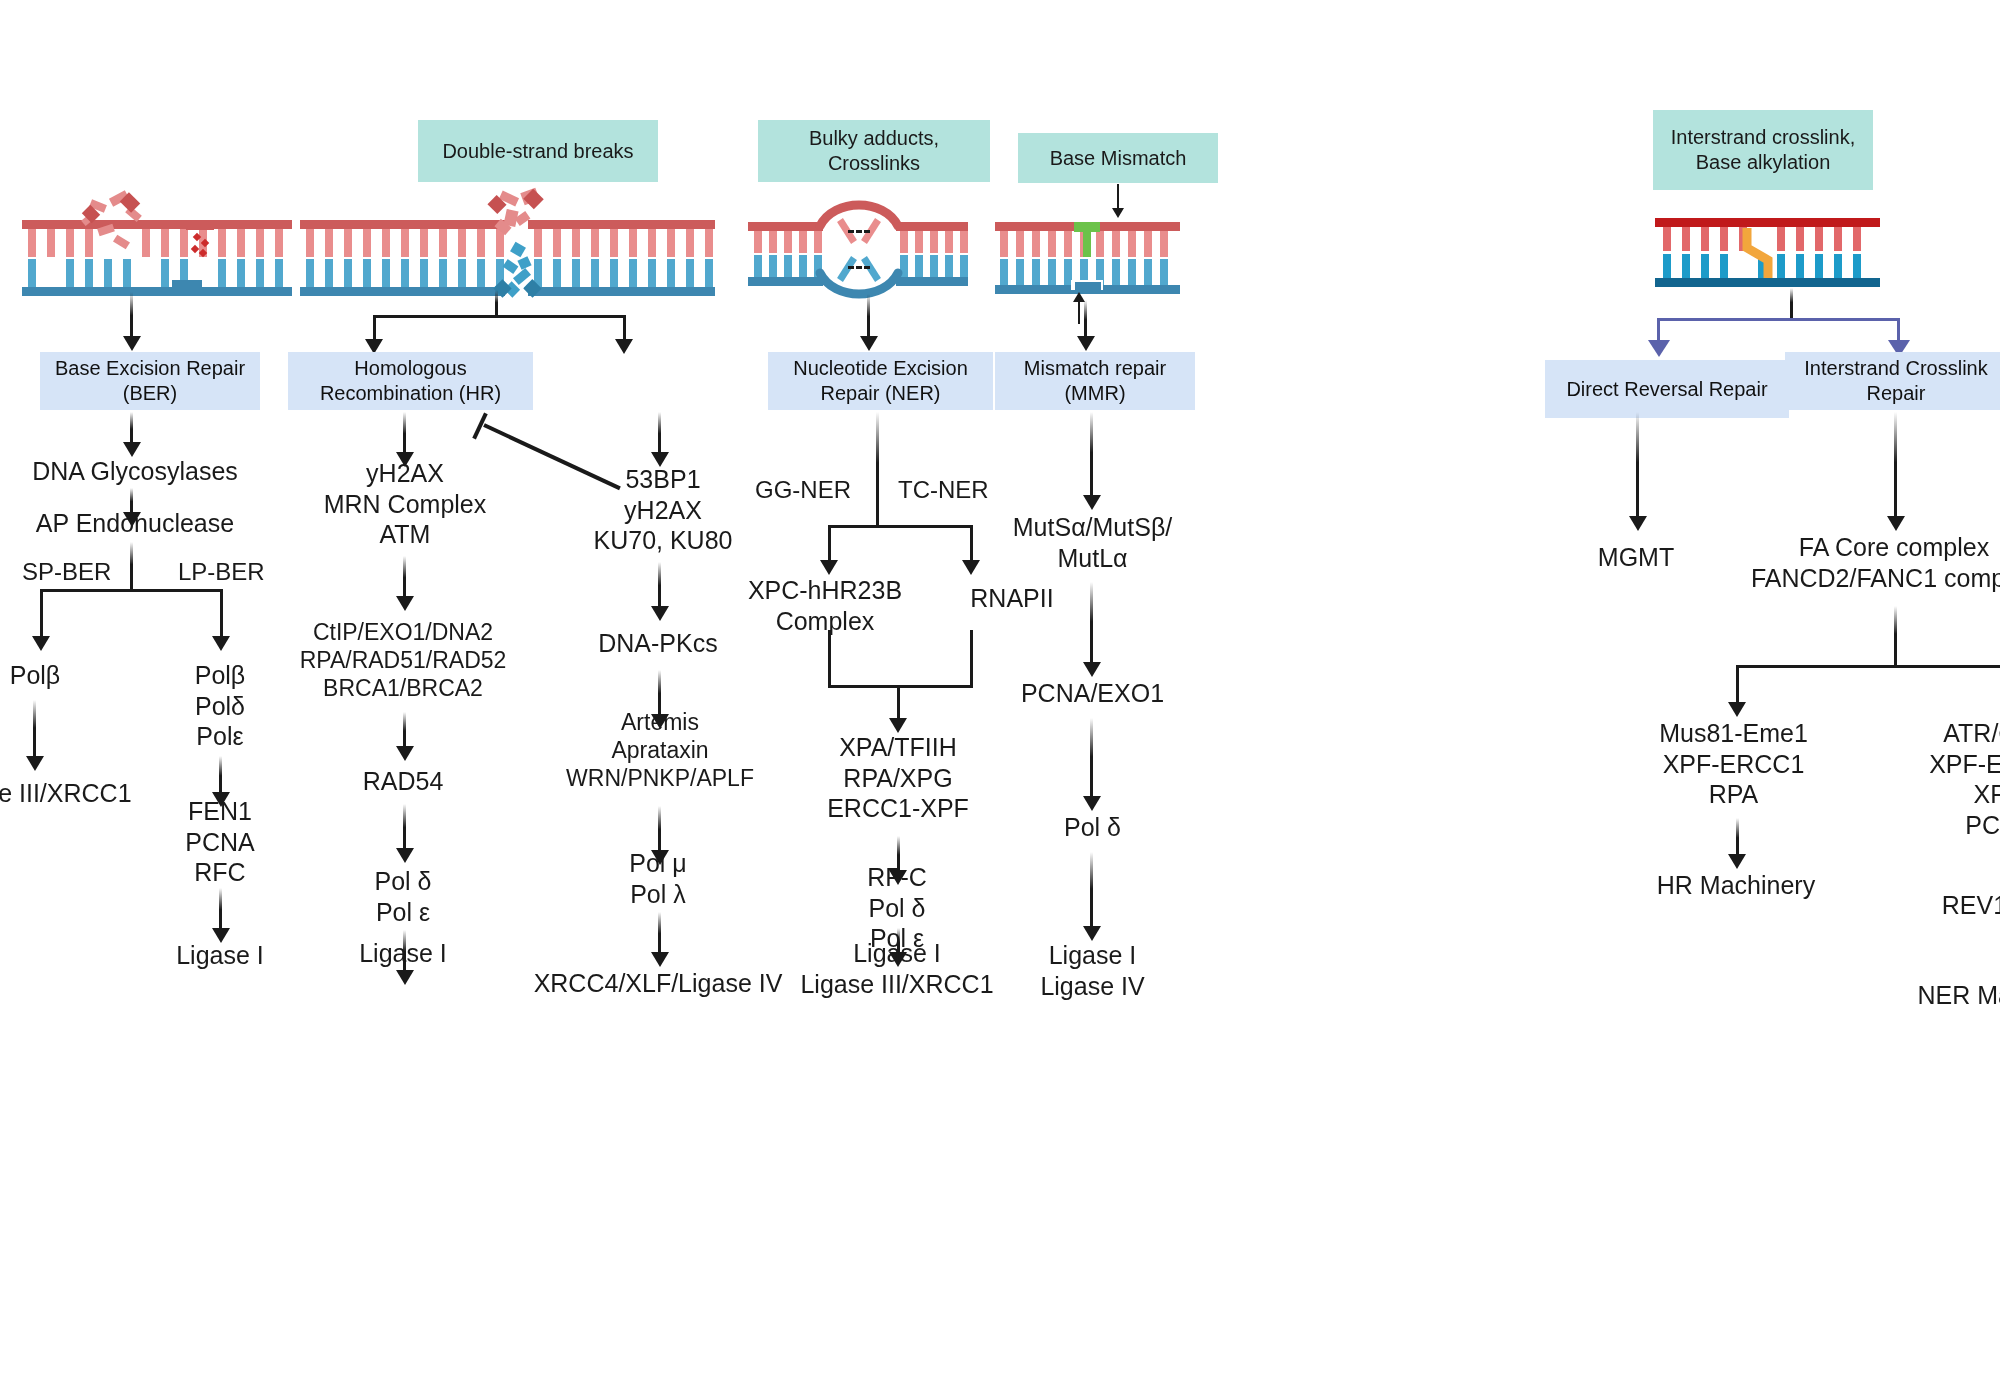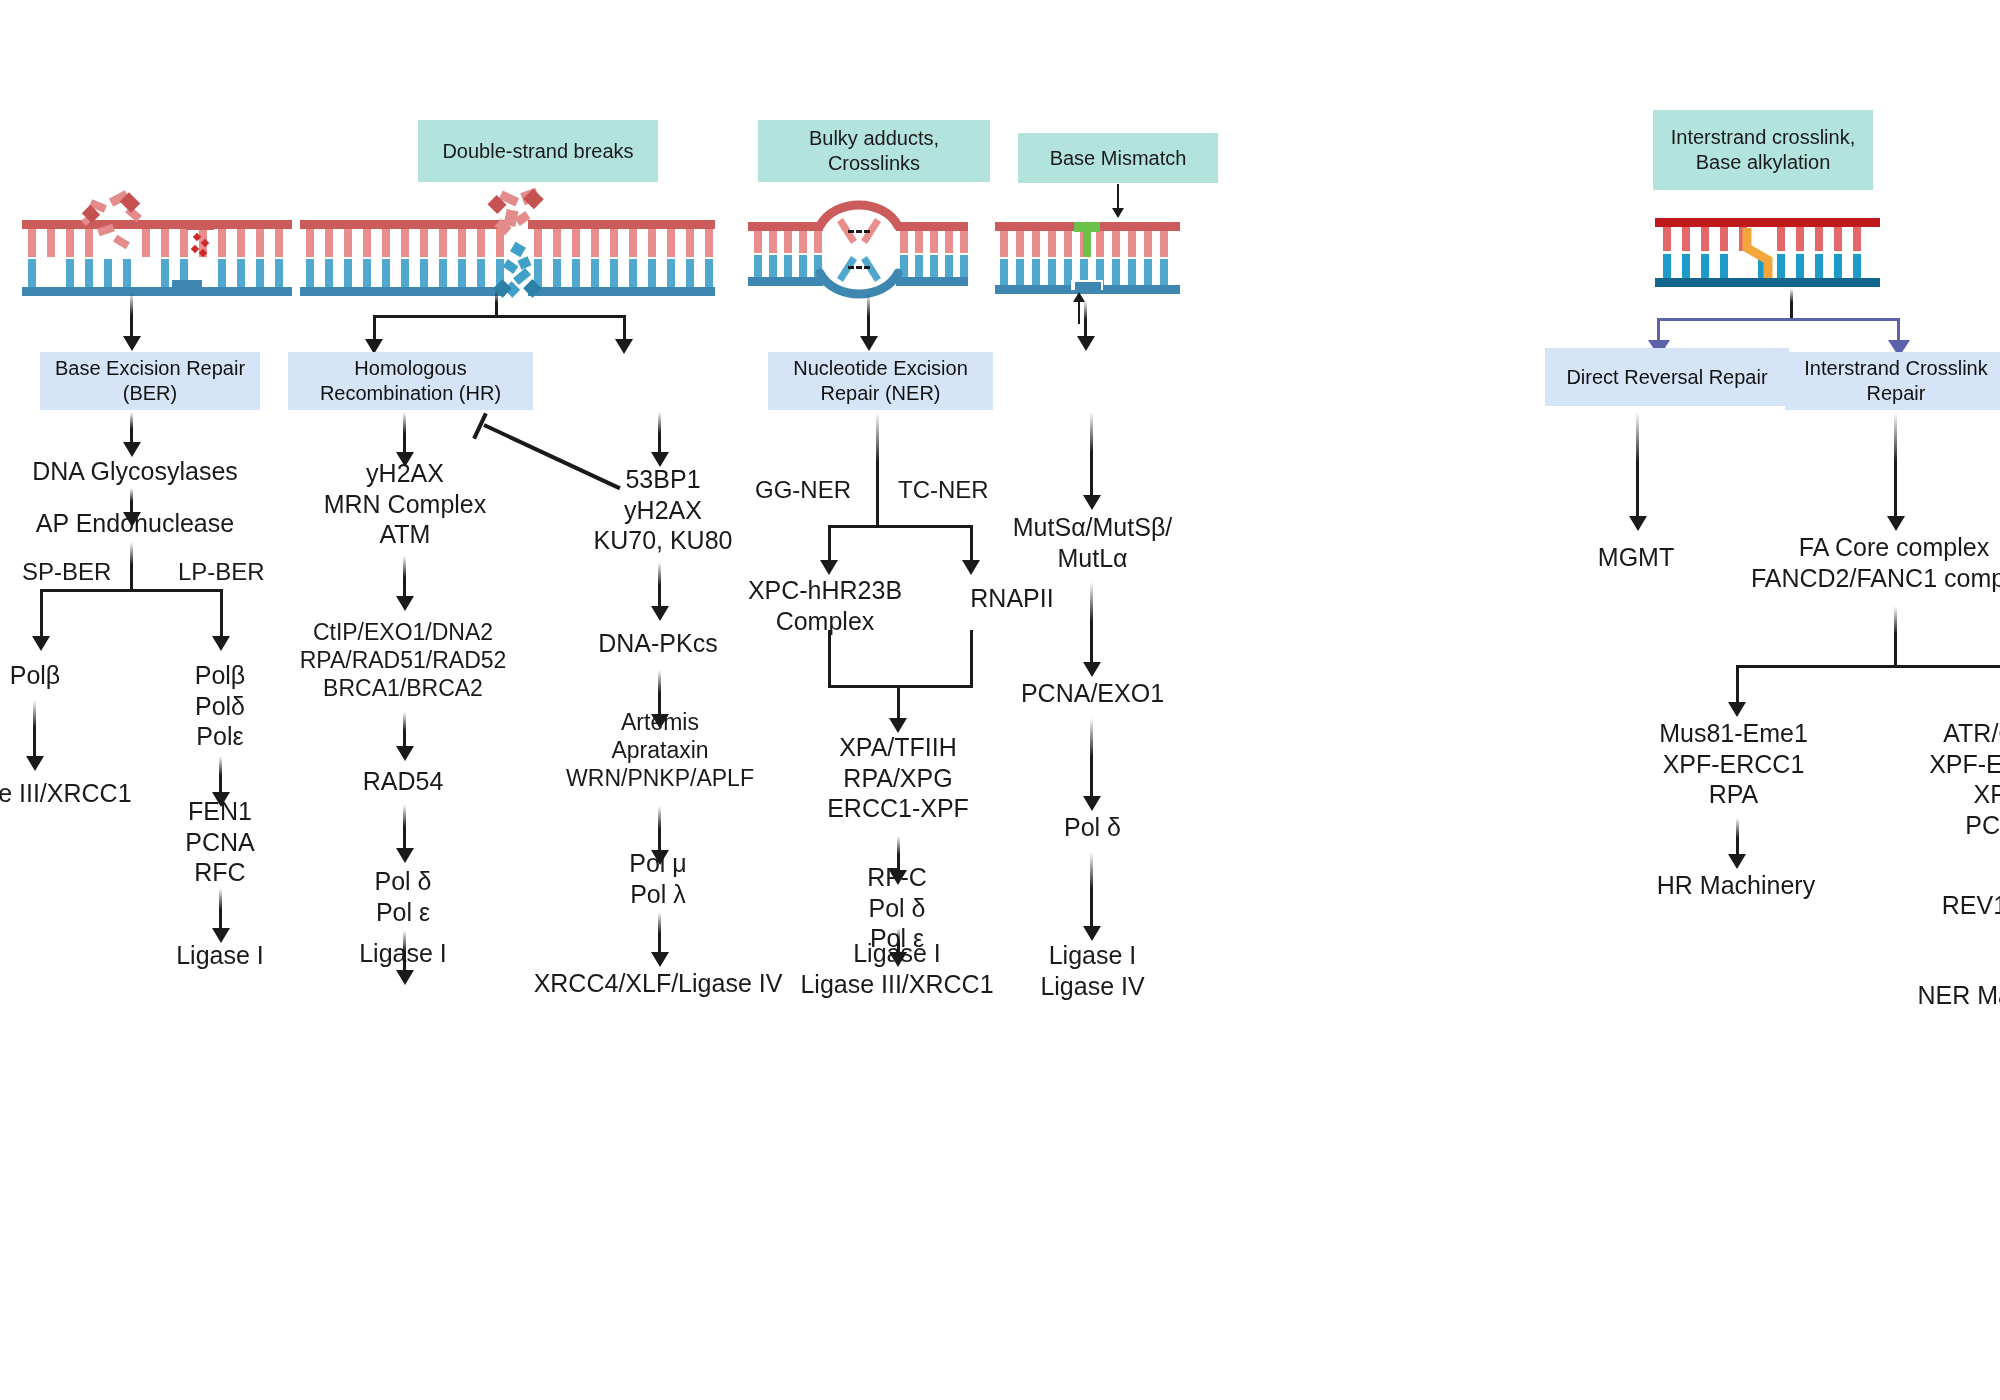--- a/index.html
+++ b/index.html
@@ -444,20 +444,22 @@
       <div class="mismatch-base" style="left: 88px; top: 9px; width: 8px; height: 26px; background: rgb(108, 194, 74);"></div>
       <div style="position: absolute; left: 76px; top: 58px; width: 32px; height: 10px; background: rgb(255, 255, 255);"></div>
       <div style="position: absolute; left: 80px; top: 60px; width: 26px; height: 8px; background: rgb(61, 135, 176);"></div>
     </div>
 
   <div class="abs vline thin" style="left:1078px; top:296px; height:28px;"></div>
   <div class="abs arrow-head small up" style="left:1073px; top:292px;"></div>
   <div class="abs shaft-fade" style="left:1084px; top:300px; height:44px;"></div>
   <div class="abs arrow-head" style="left:1077px; top:336px;"></div>
 
+  <div class="abs chip-blue" style="left:995px; top:352px; width:200px; height:58px;">Mismatch repair
+(MMR)</div>
 
   <div class="abs shaft-fade" style="left:1090px; top:412px; height:90px;"></div>
   <div class="abs arrow-head" style="left:1083px; top:495px;"></div>
   <div class="abs node" style="left:985px; top:512px; width:215px;">MutSα/MutSβ/
 MutLα</div>
 
   <div class="abs shaft-fade" style="left:1090px; top:582px; height:88px;"></div>
   <div class="abs arrow-head" style="left:1083px; top:662px;"></div>
   <div class="abs node" style="left:995px; top:678px; width:195px;">PCNA/EXO1</div>
 
@@ -502,21 +504,21 @@
       </svg>
     </div>
 
   <div class="abs shaft-fade" style="left:1790px; top:288px; height:32px;"></div>
   <div class="abs hline purple" style="left:1657px; top:318px; width:243px;"></div>
   <div class="abs vline purple" style="left:1657px; top:318px; height:27px;"></div>
   <div class="abs vline purple" style="left:1897px; top:318px; height:27px;"></div>
   <div class="abs arrow-head purple" style="left:1648px; top:340px;"></div>
   <div class="abs arrow-head purple" style="left:1888px; top:340px;"></div>
 
-  <div class="abs chip-blue" style="left:1545px; top:348px; width:244px; height:58px;text-align:right;">Direct Reversal
+  <div class="abs chip-blue" style="left:1545px; top:360px; width:244px; height:58px;text-align:right;">Direct Reversal
 Repair</div>
   <div class="abs chip-blue" style="left:1785px; top:352px; width:222px; height:58px;">Interstrand
 Crosslink Repair</div>
 
   <div class="abs shaft-fade" style="left:1636px; top:412px; height:112px;"></div>
   <div class="abs arrow-head" style="left:1629px; top:516px;"></div>
   <div class="abs node" style="left:1576px; top:542px; width:120px;">MGMT</div>
 
   <div class="abs shaft-fade" style="left:1894px; top:412px; height:112px;"></div>
   <div class="abs arrow-head" style="left:1887px; top:516px;"></div>

